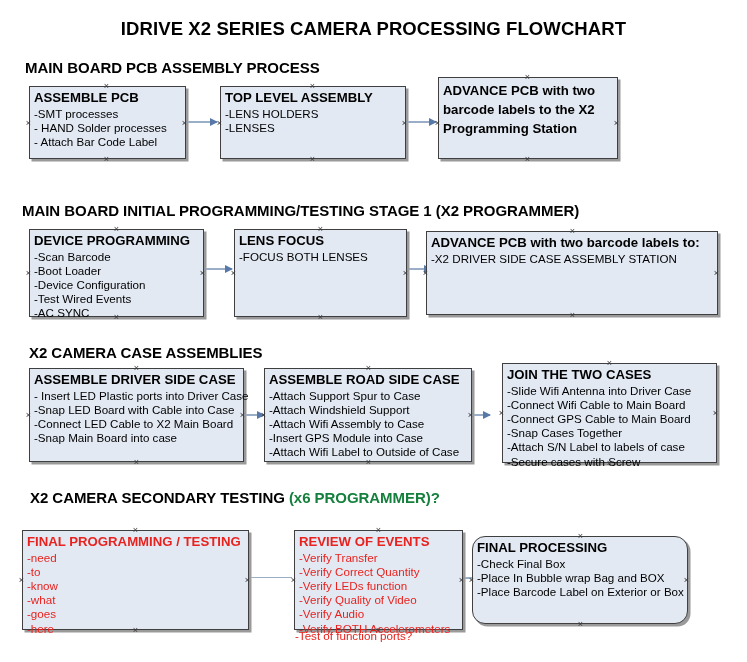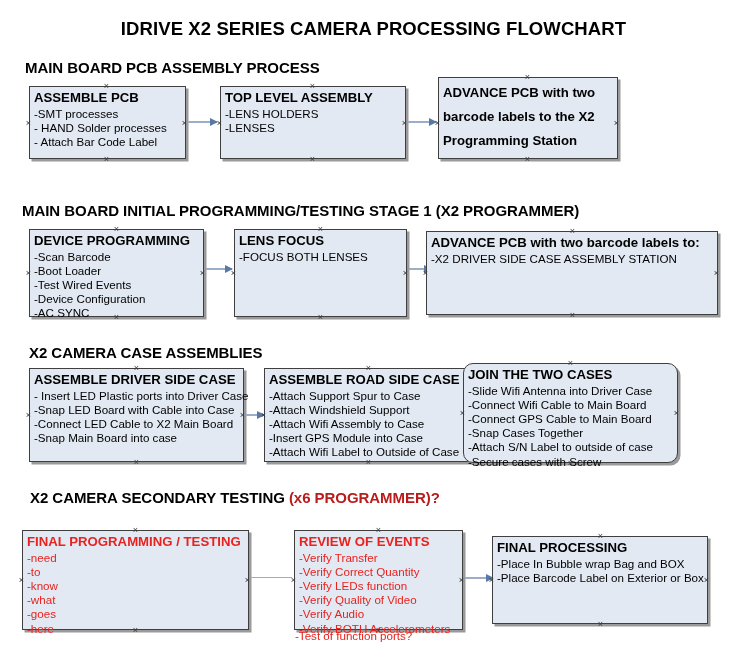--- a/index.html
+++ b/index.html
@@ -36,21 +36,21 @@
   }
 
   .section-header {
     position: absolute;
     font-size: 15px;
     font-weight: bold;
     white-space: nowrap;
     letter-spacing: -0.05px;
   }
   .section-header .red-note {
-    color: #b91c1c;
+    color: #15803d;
     text-align: right;
   }
 
   
   .box {
     position: absolute;
     background: #e2e9f3;
     border: 1.3px solid #3f3f3f;
     box-shadow: 2.5px 2.5px 0 0 #9a9a9a;
     box-sizing: border-box;
@@ -68,21 +68,21 @@
     font-size: 11.6px;
     line-height: 14.2px;
     white-space: nowrap;
   }
   .box.red-box .box-title,
   .box.red-box .box-line {
     color: #e8231f;
   }
   .box.wrap-title .box-title {
     white-space: normal;
-    line-height: 24px;
+    line-height: 19px;
   }
 
   
   .arrow {
     position: absolute;
     height: 2px;
     background: #9aaec8;
   }
   .arrow::after {
     content: "";
@@ -156,22 +156,22 @@
     <span class="handle" style="left:-5px; top:42px;"></span>
     <span class="handle" style="left:174px; top:42px;"></span>
   </div>
 
   <div class="section-header" style="left:22px; top:202px;">MAIN BOARD INITIAL PROGRAMMING/TESTING STAGE 1 (X2 PROGRAMMER)</div>
 
   <div class="box" style="left:29px; top:229px; width:175px; height:88px;">
     <div class="box-title">DEVICE PROGRAMMING</div>
     <div class="box-line">-Scan Barcode</div>
     <div class="box-line">-Boot Loader</div>
+    <div class="box-line">-Device Configuration</div>
     <div class="box-line">-Test Wired Events</div>
-    <div class="box-line">-Device Configuration</div>
     <div class="box-line">-AC SYNC</div>
     <span class="handle" style="left:83px; top:-4px;"></span>
     <span class="handle" style="left:83px; top:84px;"></span>
     <span class="handle" style="left:-5px; top:40px;"></span>
     <span class="handle" style="left:169px; top:40px;"></span>
   </div>
 
   <div class="arrow" style="left:206px; top:268px; width:26px;"></div>
 
   <div class="box" style="left:234px; top:229px; width:173px; height:88px;">
@@ -218,27 +218,27 @@
     <div class="box-line">-Insert GPS Module into Case</div>
     <div class="box-line">-Attach Wifi Label to Outside of Case</div>
     <span class="handle" style="left:100px; top:-4px;"></span>
     <span class="handle" style="left:100px; top:90px;"></span>
     <span class="handle" style="left:-5px; top:43px;"></span>
     <span class="handle" style="left:202px; top:43px;"></span>
   </div>
 
   <div class="arrow" style="left:474px; top:414px; width:16px;"></div>
 
-  <div class="box" style="left:463px; top:363px; width:215px; height:100px;border-radius:10px;">
+  <div class="box" style="left:502px; top:363px; width:215px; height:100px;">
     <div class="box-title">JOIN THE TWO CASES</div>
     <div class="box-line">-Slide Wifi Antenna into Driver Case</div>
     <div class="box-line">-Connect Wifi Cable to Main Board</div>
     <div class="box-line">-Connect GPS Cable to Main Board</div>
     <div class="box-line">-Snap Cases Together</div>
-    <div class="box-line">-Attach S/N Label to outside of case</div>
+    <div class="box-line">-Attach S/N Label to labels of case</div>
     <div class="box-line">-Secure cases with Screw</div>
     <span class="handle" style="left:103px; top:-4px;"></span>
     <span class="handle" style="left:103px; top:96px;"></span>
     <span class="handle" style="left:-5px; top:46px;"></span>
     <span class="handle" style="left:209px; top:46px;"></span>
   </div>
 
   <div class="section-header" style="left:30px; top:489px;">
     <span>X2 CAMERA SECONDARY TESTING </span><span class="red-note">(x6 PROGRAMMER)?</span>
   </div>
@@ -269,22 +269,23 @@
     <div class="box-line">-Verify BOTH Accelerometers</div>
     <div class="box-line" style="position:absolute; left:0px; top:98px;">-Test of function ports?</div>
     <span class="handle" style="left:80px; top:-4px;"></span>
     <span class="handle" style="left:80px; top:96px;"></span>
     <span class="handle" style="left:-5px; top:46px;"></span>
     <span class="handle" style="left:163px; top:46px;"></span>
   </div>
 
   <div class="arrow" style="left:465px; top:577px; width:28px;"></div>
 
-  <div class="box" style="left:492px; top:536px; width:216px; height:88px;">
+  <div class="box" style="left:472px; top:536px; width:216px; height:88px;border-radius:13px;">
     <div class="box-title">FINAL PROCESSING</div>
+    <div class="box-line"> -Check Final Box</div>
     <div class="box-line">-Place In Bubble wrap Bag and BOX</div>
     <div class="box-line">-Place Barcode Label on Exterior or Box</div>
     <span class="handle" style="left:104px; top:-4px;"></span>
     <span class="handle" style="left:104px; top:84px;"></span>
     <span class="handle" style="left:-5px; top:40px;"></span>
     <span class="handle" style="left:210px; top:40px;"></span>
   </div>
 
 </div>
 

